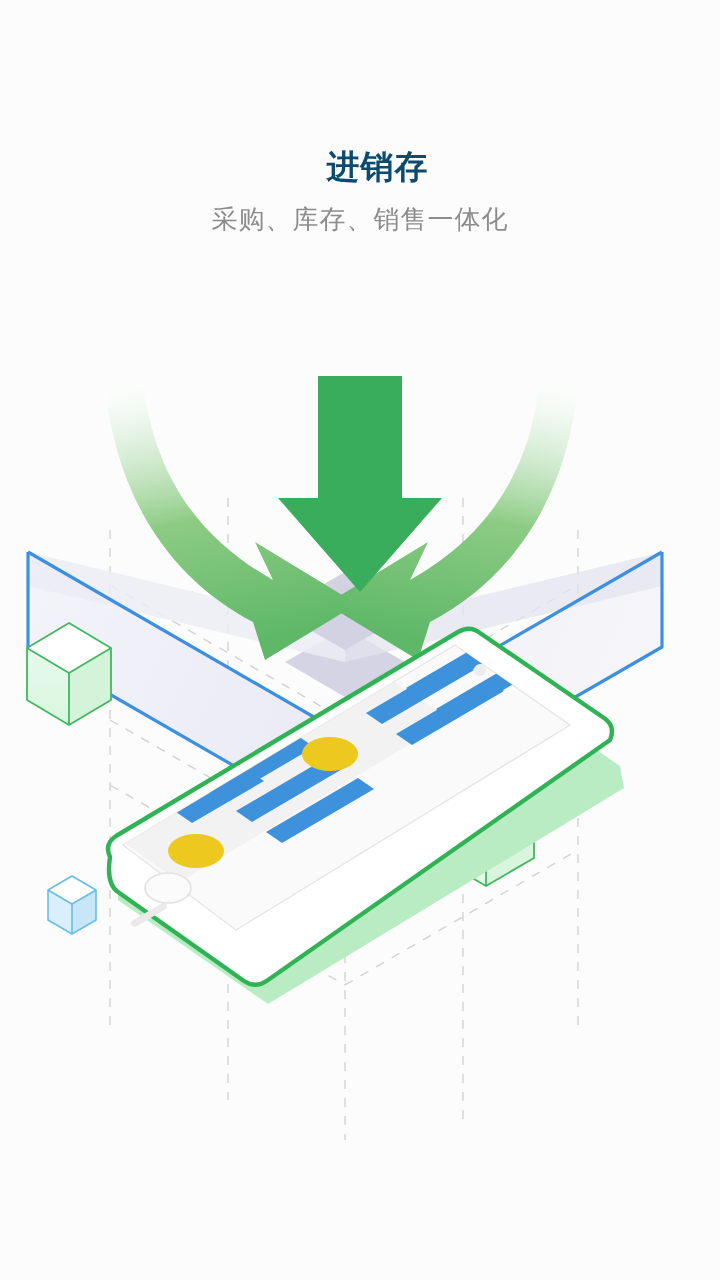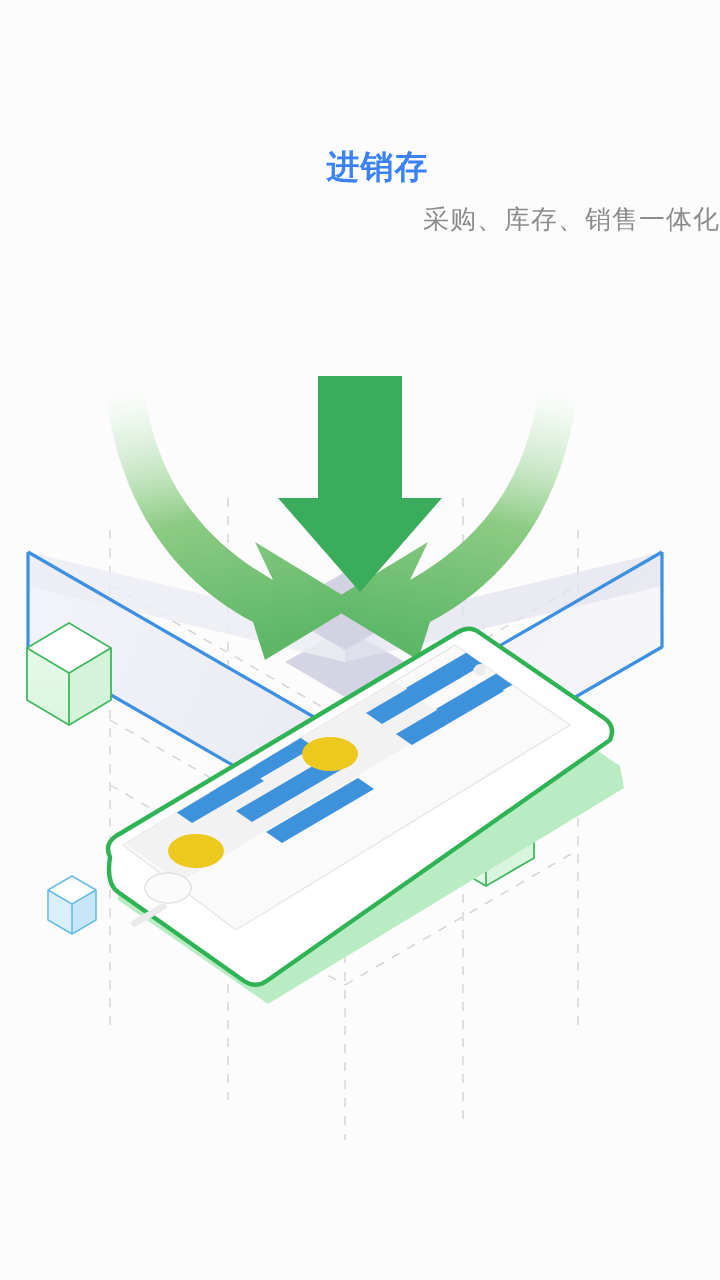--- a/index.html
+++ b/index.html
@@ -37,42 +37,41 @@
     line-height: 1.25;
   }
   .subtitle {
     margin: 0;
     padding-top: 16px;
     font-size: 26px;
     font-weight: 400;
     color: #8c8c8c;
     letter-spacing: 1px;
     line-height: 1.3;
-    text-align: right;
   }
   .illustration {
     position: absolute;
     left: 0;
     top: 330px;
     width: 720px;
     height: 830px;
   }
   .illustration svg {
     display: block;
     width: 720px;
     height: 830px;
   }
 </style>
 </head>
 <body>
 
 <div class="screen" style="background: rgb(252, 252, 252);">
 
   <div class="header">
-    <h1 class="title" style="color: #3b82f6; padding-left: 35px;">进销存</h1>
+    <h1 class="title" style="color: #0c4a6e; padding-left: 35px;">进销存</h1>
     <p class="subtitle" style="color: rgb(140, 140, 140);">采购、库存、销售一体化</p>
   </div>
 
   <div class="illustration">
     <svg viewBox="0 0 720 830" xmlns="http://www.w3.org/2000/svg">
       <defs>
         <linearGradient id="gradLeftArrow" x1="0" y1="0" x2="0.18" y2="1">
           <stop offset="0%" stop-color="#ffffff" stop-opacity="0"></stop>
           <stop offset="18%" stop-color="#d9f0da" stop-opacity="0.55"></stop>
           <stop offset="55%" stop-color="#8ccb83"></stop>

